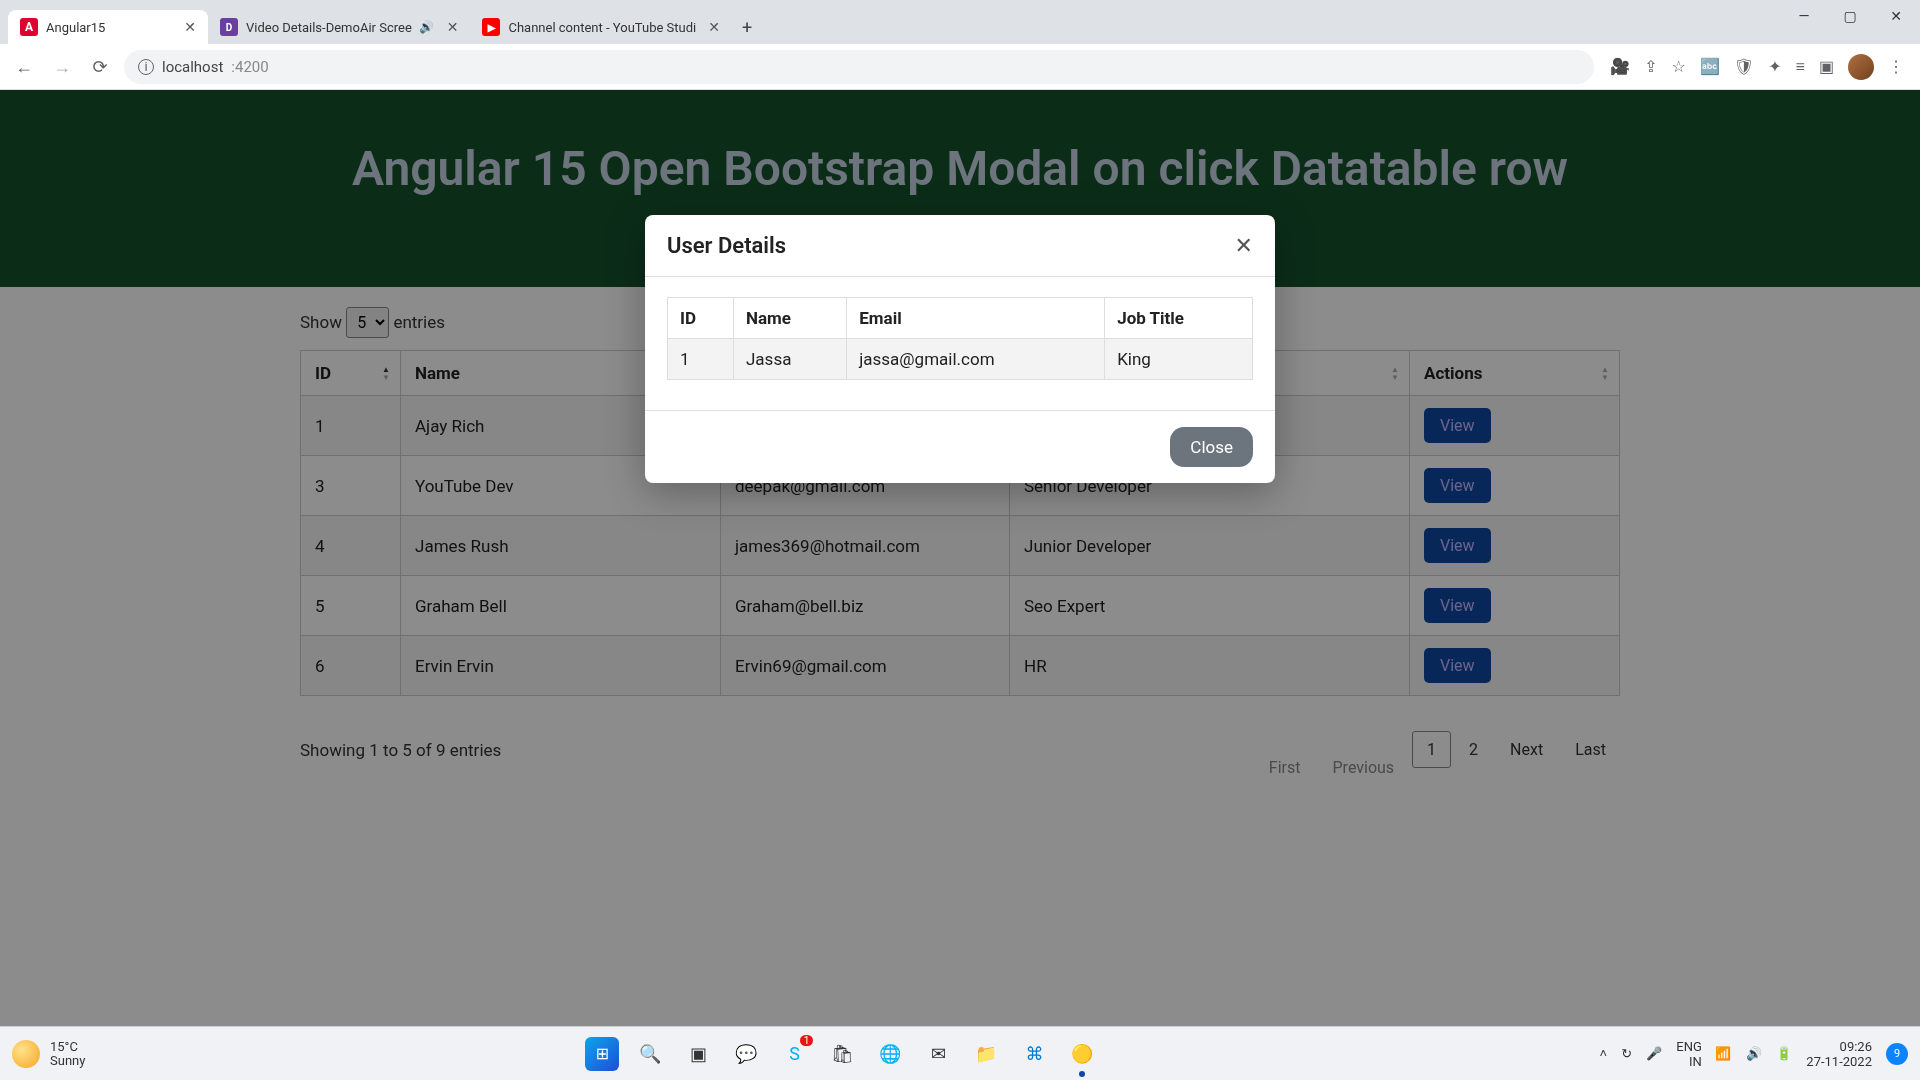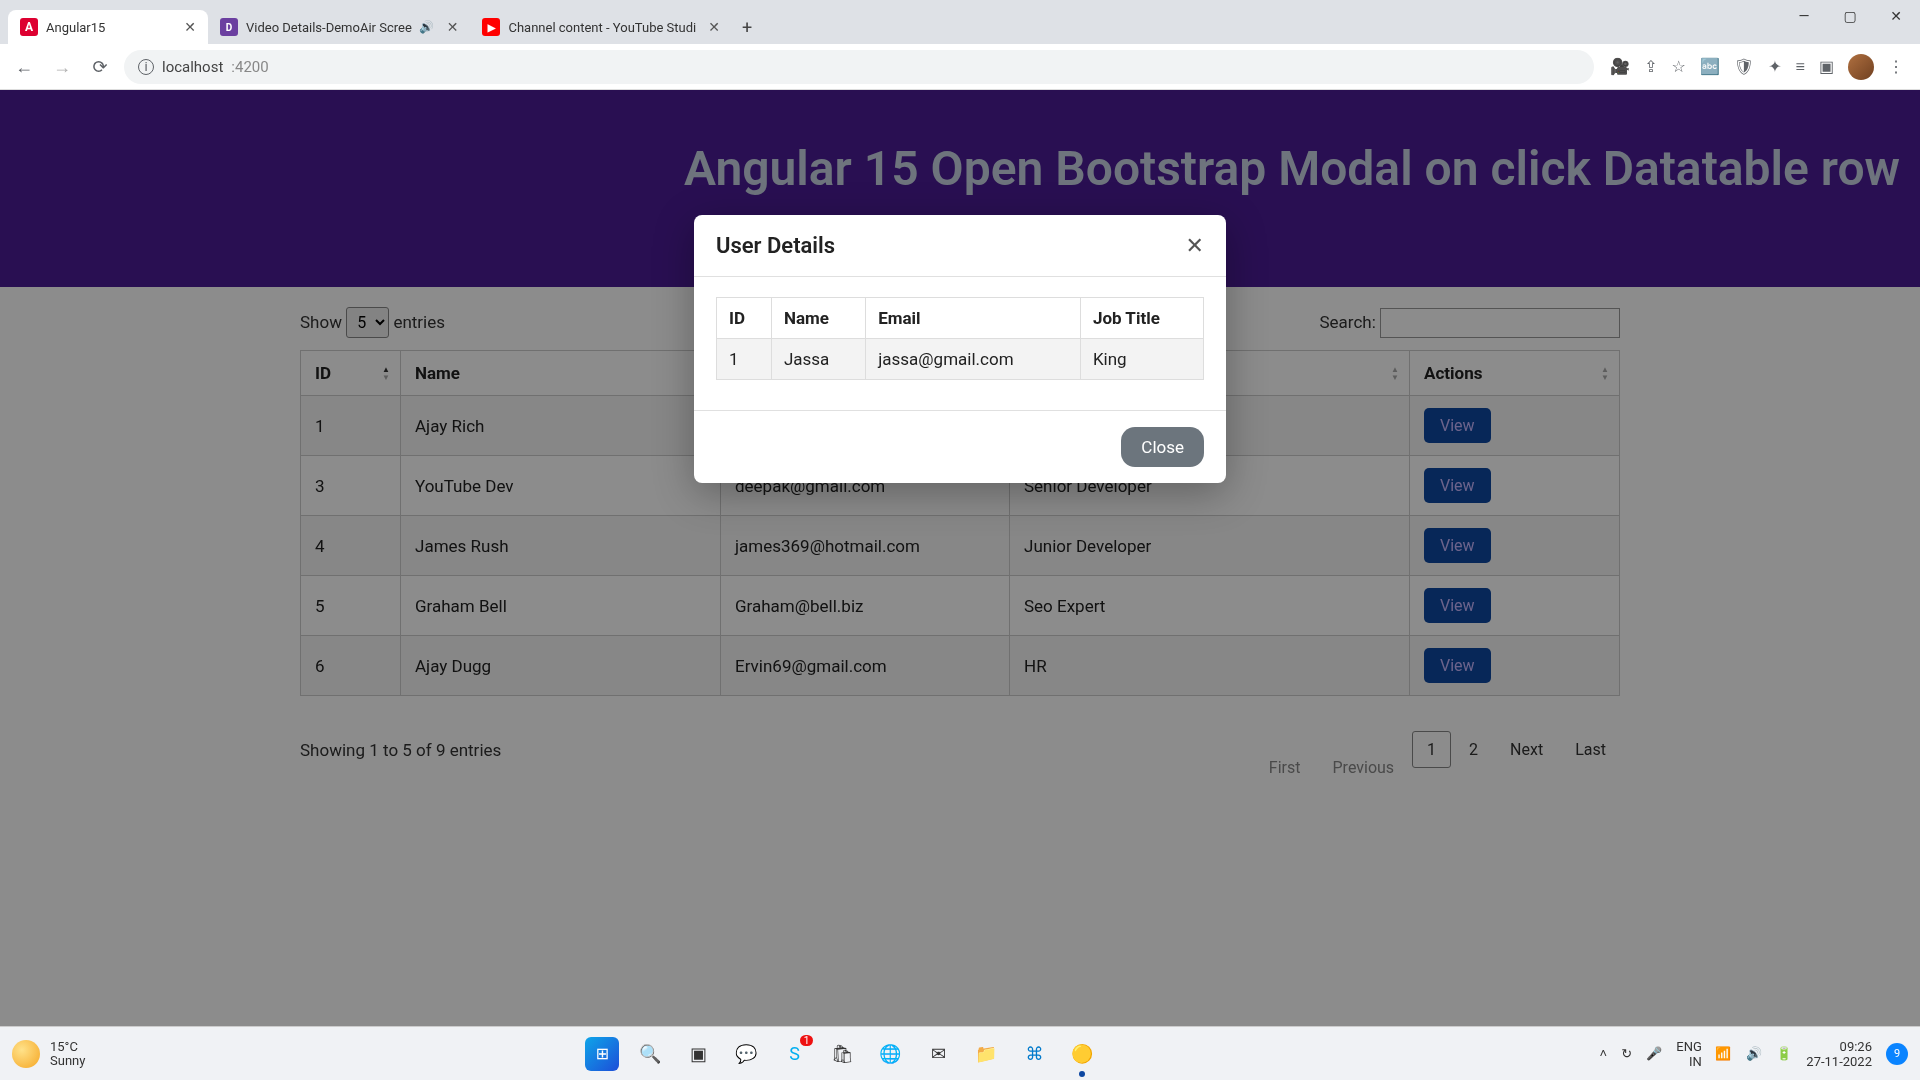--- a/index.html
+++ b/index.html
@@ -27,21 +27,21 @@
     .omnibox .url-dim { color: #888; }
     .toolbar-right { display: flex; align-items: center; gap: 14px; padding: 0 6px; }
     .toolbar-right .ticon { color: #5f6368; font-size: 16px; cursor: pointer; }
     .avatar { width: 26px; height: 26px; border-radius: 50%; background: linear-gradient(135deg,#b07040,#704020); }
     .win-controls { position: absolute; right: 2px; top: 0; display: flex; gap: 2px; }
     .win-controls div { width: 44px; height: 32px; display: flex; align-items: center; justify-content: center; font-size: 14px; color: #333; cursor: pointer; }
 
     
     .page { position: relative; height: calc(100% - 90px - 54px); }
 
-    .hero { background: #4c1d95; color: #d0dce8; text-align: right; padding: 50px 20px 90px 20px; }
+    .hero { background: #14532d; color: #d0dce8; text-align: center; padding: 50px 20px 90px 20px; }
     .hero h1 { font-size: 48px; font-weight: 600; color: #c8d4e4; }
 
     .content-wrap { max-width: 1620px; margin: -10px auto 0 auto; padding: 0 150px; }
 
     .dt-top { display: flex; justify-content: space-between; align-items: center; margin: 30px 0 12px 0; color: #333; font-size: 17px; }
     .dt-top select { padding: 4px 6px; font-size: 16px; border: 1px solid #888; border-radius: 3px; }
     .dt-top input { border: 1px solid #999; height: 30px; width: 240px; padding: 0 6px; font-size: 15px; }
 
     table.datatable { width: 100%; border-collapse: collapse; background: #fff; }
     table.datatable th, table.datatable td { border: 1px solid #ccc; padding: 12px 14px; text-align: left; font-size: 17px; color: #222; }
@@ -53,21 +53,21 @@
     .btn-view { background: #0d47a1; color: #c4b5fd; border: none; padding: 8px 16px; font-size: 16px; border-radius: 5px; cursor: pointer; }
 
     .dt-bottom { display: flex; justify-content: space-between; align-items: center; margin-top: 18px; font-size: 17px; color: #333; }
     .paginate { display: flex; align-items: center; gap: 4px; }
     .paginate a { padding: 8px 14px; color: #333; cursor: pointer; border-radius: 3px; font-size: 16px; }
     .paginate a.disabled { color: #888; cursor: default; margin-top: 36px; }
     .paginate a.current { border: 1px solid #888; background: #fff; }
 
     
     .modal-backdrop { position: absolute; inset: 0; background: rgba(0,0,0,0.45); z-index: 50; }
-    .modal { position: absolute; top: 125px; left: 50%; transform: translateX(-50%); width: 532px; background: #fff; border-radius: 8px; z-index: 60; box-shadow: 0 10px 40px rgba(0,0,0,0.3); }
+    .modal { position: absolute; top: 125px; left: 50%; transform: translateX(-50%); width: 630px; background: #fff; border-radius: 8px; z-index: 60; box-shadow: 0 10px 40px rgba(0,0,0,0.3); }
     .modal-header { display: flex; justify-content: space-between; align-items: center; padding: 18px 22px; border-bottom: 1px solid #e0e0e0; }
     .modal-header h2 { font-size: 22px; font-weight: 600; color: #222; }
     .modal-close { font-size: 22px; color: #555; cursor: pointer; background: none; border: none; }
     .modal-body { padding: 20px 22px 30px 22px; }
     .modal-body table { width: 100%; border-collapse: collapse; }
     .modal-body th, .modal-body td { border: 1px solid #ddd; padding: 10px 12px; text-align: left; font-size: 17px; color: #222; }
     .modal-body th { font-weight: 700; background: #fff; }
     .modal-body tr.data-row td { background: #f3f3f3; }
     .modal-footer { display: flex; justify-content: flex-end; padding: 16px 22px; border-top: 1px solid #e0e0e0; }
     .btn-close { background: #6c757d; color: #fff; border: none; padding: 10px 20px; font-size: 17px; border-radius: 14px; cursor: pointer; }
@@ -148,24 +148,20 @@
 
   <div class="content-wrap">
     <div class="dt-top">
       <div>
         <span>Show</span>
         <select>
           <option>5</option>
         </select>
         <span>entries</span>
       </div>
-      <div>
-        <span>Search:</span>
-        <input type="text" value="" style="">
-      </div>
     </div>
 
     <table class="datatable">
       <thead>
         <tr>
           <th style="width:100px;"><span>ID</span><span class="sort-ind">
                 <span class="active-asc">▲</span>
                 <span>▼</span>
               </span></th>
           <th style="width:320px;"><span>Name</span><span class="sort-ind">
@@ -210,21 +206,21 @@
         </tr>
         <tr>
           <td>5</td>
           <td>Graham Bell</td>
           <td>Graham@bell.biz</td>
           <td>Seo Expert</td>
           <td><button class="btn-view">View</button></td>
         </tr>
         <tr class="odd">
           <td>6</td>
-          <td>Ajay Dugg</td>
+          <td>Ervin Ervin</td>
           <td>Ervin69@gmail.com</td>
           <td>HR</td>
           <td><button class="btn-view">View</button></td>
         </tr>
       </tbody>
     </table>
 
     <div class="dt-bottom">
       <div>Showing 1 to 5 of 9 entries</div>
       <div class="paginate">

